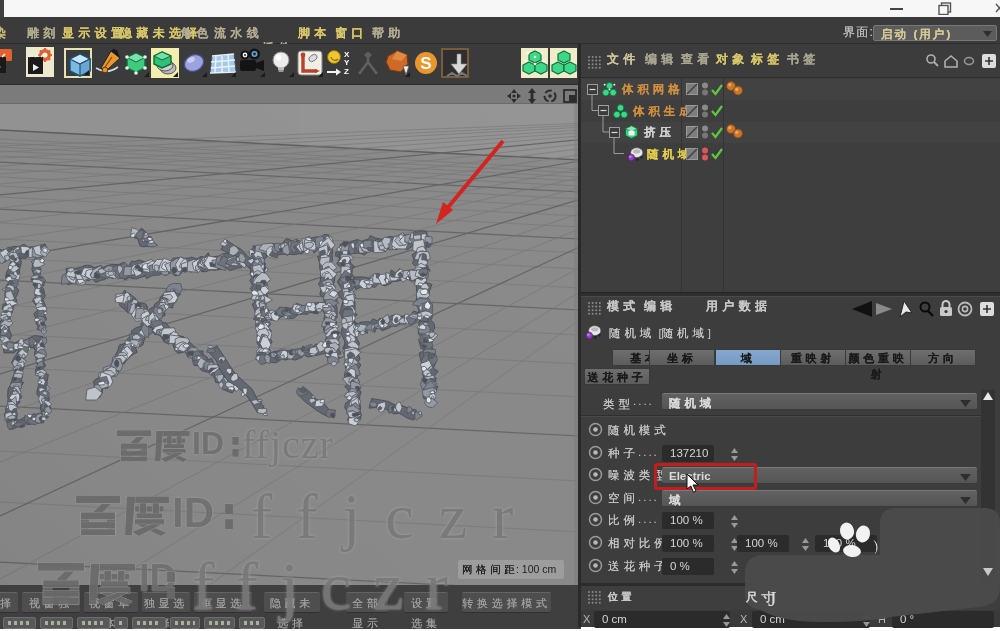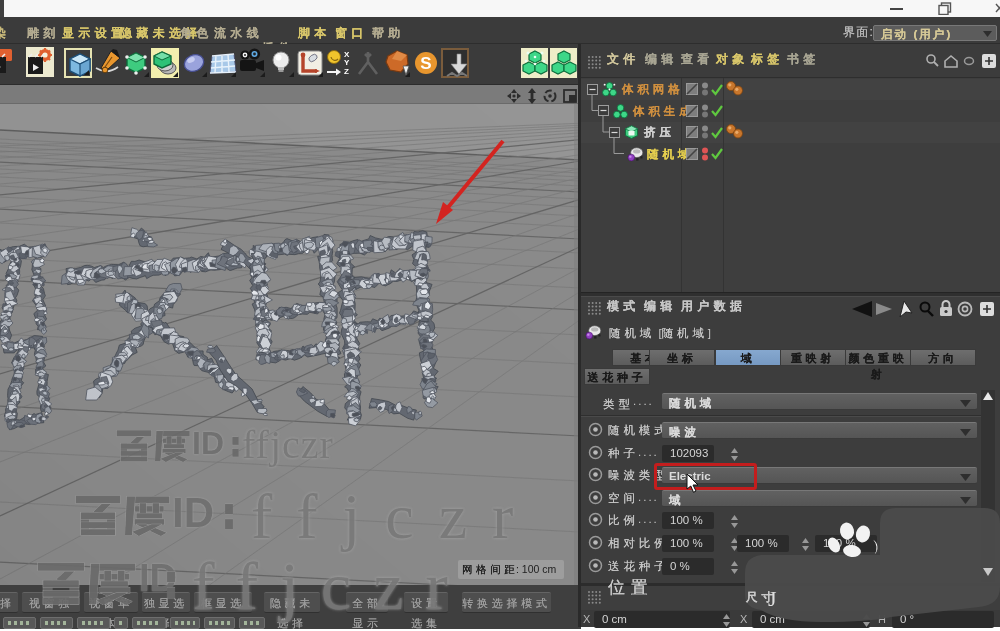--- a/index.html
+++ b/index.html
@@ -1481,21 +1481,21 @@
       <circle cx="5.6" cy="9.2" r="1" fill="#8a8a8a"></circle>
       <circle cx="9.2" cy="9.2" r="1" fill="#8a8a8a"></circle>
       <circle cx="12.8" cy="9.2" r="1" fill="#8a8a8a"></circle>
       <circle cx="2.0" cy="12.8" r="1" fill="#8a8a8a"></circle>
       <circle cx="5.6" cy="12.8" r="1" fill="#8a8a8a"></circle>
       <circle cx="9.2" cy="12.8" r="1" fill="#8a8a8a"></circle>
       <circle cx="12.8" cy="12.8" r="1" fill="#8a8a8a"></circle>
     </svg>
 <div class="mi" style="left:607px;top:298px;color:#c6c6c6">模式</div>
 <div class="mi" style="left:644px;top:298px;color:#c6c6c6">编辑</div>
-<div class="mi" style="left:681px;top:298px;color:#c6c6c6">用户数据</div>
+<div class="mi" style="left:706px;top:298px;color:#c6c6c6">用户数据</div>
 <svg width="148" height="20" viewBox="0 0 148 20" style="position:absolute;left:850px;top:299px">
       <polygon points="2,10 22,2 22,18" fill="#111"></polygon>
       <polygon points="26,4 42,10 26,16" fill="#8a8a8a"></polygon>
       <polygon points="50,18 54,2 62,14 56,13" fill="#e8e8e8" stroke="#222" stroke-width="1"></polygon>
       <circle cx="75" cy="8" r="4.5" fill="none" stroke="#0a0a0a" stroke-width="2"></circle>
       <line x1="78" y1="12" x2="83" y2="17" stroke="#0a0a0a" stroke-width="2.4"></line>
       <rect x="90" y="8" width="12" height="9" rx="1.5" fill="#c9c9c9"></rect>
       <path d="M92.5,8 v-2.5 a3.5,3.5 0 0 1 7,0 V8" fill="none" stroke="#c9c9c9" stroke-width="2"></path>
       <circle cx="96" cy="12.5" r="1.6" fill="#333"></circle>
       <circle cx="115" cy="10" r="6.5" fill="none" stroke="#bbb" stroke-width="1.8"></circle>
@@ -1526,34 +1526,28 @@
       <svg width="11" height="7" viewBox="0 0 11 7" style="position:absolute;right:6px;top:6px">
         <polygon points="0,0 11,0 5.5,7" fill="#2e2e2e"></polygon>
       </svg>
     </div>
 <div class="abs" style="left:581px;top:415px;width:400px;height:2px;background:#2f2f2f;border-bottom:1px solid #4a4a4a"></div>
 <svg width="15" height="15" viewBox="0 0 15 15" style="position:absolute;left:588px;top:422px">
       <circle cx="7.5" cy="7.5" r="6" fill="none" stroke="#9a9a9a" stroke-width="1.5"></circle>
       <circle cx="7.5" cy="7.5" r="2.3" fill="#b8b8b8"></circle>
     </svg>
 <div class="tx cj" style="left:608px;top:423px">随机模式</div>
-<div style="position:absolute;left:662px;top:422px;width:315px;height:17px;background:linear-gradient(#616161,#555);border-top:1px solid #787878;border-bottom:1px solid #3a3a3a;border-radius:2px;">
-      <div class="cj" style="position:absolute;left:7px;top:2px;font-size:11.5px;color:#dadada;font-weight:bold">噪波</div>
-      <svg width="11" height="7" viewBox="0 0 11 7" style="position:absolute;right:6px;top:6px">
-        <polygon points="0,0 11,0 5.5,7" fill="#2e2e2e"></polygon>
-      </svg>
-    </div>
 <svg width="15" height="15" viewBox="0 0 15 15" style="position:absolute;left:588px;top:444.6px">
       <circle cx="7.5" cy="7.5" r="6" fill="none" stroke="#9a9a9a" stroke-width="1.5"></circle>
       <circle cx="7.5" cy="7.5" r="2.3" fill="#b8b8b8"></circle>
     </svg>
 <div class="tx cj" style="left:608px;top:446px">种子</div>
 <div class="tx" style="left:638px;top:446px;letter-spacing:2px">....</div>
 <div style="position:absolute;left:662px;top:444.6px;width:52px;height:17px;background:#2b2b2b;border-radius:2px;">
-      <div style="position:absolute;left:8px;top:2px;font-size:11.5px;color:#d5d5d5">102093</div>
+      <div style="position:absolute;left:8px;top:2px;font-size:11.5px;color:#d5d5d5">137210</div>
     </div>
 <svg width="9" height="13" viewBox="0 0 9 13" style="position:absolute;left:730px;top:447.6px">
       <polygon points="4.5,0 8,5 1,5" fill="#989898"></polygon>
       <polygon points="4.5,13 8,8 1,8" fill="#989898"></polygon>
     </svg>
 <svg width="15" height="15" viewBox="0 0 15 15" style="position:absolute;left:588px;top:467.2px">
       <circle cx="7.5" cy="7.5" r="6" fill="none" stroke="#9a9a9a" stroke-width="1.5"></circle>
       <circle cx="7.5" cy="7.5" r="2.3" fill="#b8b8b8"></circle>
     </svg>
 <div class="tx cj" style="left:608px;top:468px">噪波类型</div>
@@ -1643,21 +1637,21 @@
       <circle cx="12.8" cy="5.6" r="1" fill="#8a8a8a"></circle>
       <circle cx="2.0" cy="9.2" r="1" fill="#8a8a8a"></circle>
       <circle cx="5.6" cy="9.2" r="1" fill="#8a8a8a"></circle>
       <circle cx="9.2" cy="9.2" r="1" fill="#8a8a8a"></circle>
       <circle cx="12.8" cy="9.2" r="1" fill="#8a8a8a"></circle>
       <circle cx="2.0" cy="12.8" r="1" fill="#8a8a8a"></circle>
       <circle cx="5.6" cy="12.8" r="1" fill="#8a8a8a"></circle>
       <circle cx="9.2" cy="12.8" r="1" fill="#8a8a8a"></circle>
       <circle cx="12.8" cy="12.8" r="1" fill="#8a8a8a"></circle>
     </svg>
-<div class="cj abs" style="left:608px;top:576px;font-size:17px;color:#c9c9c9;font-weight:normal">位置</div>
+<div class="cj abs" style="left:608px;top:590px;font-size:10px;color:#c9c9c9;font-weight:bold">位置</div>
 <div class="abs" style="left:581px;top:610px;width:419px;height:17px;background:#3a3a3a"></div>
 <div class="abs" style="left:583px;top:613px;font-size:11px;color:#b5b5b5">X</div>
 <div style="position:absolute;left:594px;top:611px;width:136px;height:17px;background:#2b2b2b;border-radius:2px;">
       <div style="position:absolute;left:8px;top:2px;font-size:11.5px;color:#d5d5d5">0 cm</div>
     </div>
 <svg width="9" height="13" viewBox="0 0 9 13" style="position:absolute;left:722px;top:614px">
       <polygon points="4.5,0 8,5 1,5" fill="#989898"></polygon>
       <polygon points="4.5,13 8,8 1,8" fill="#989898"></polygon>
     </svg>
 <div class="abs" style="left:740px;top:613px;font-size:11px;color:#b5b5b5">X</div>

